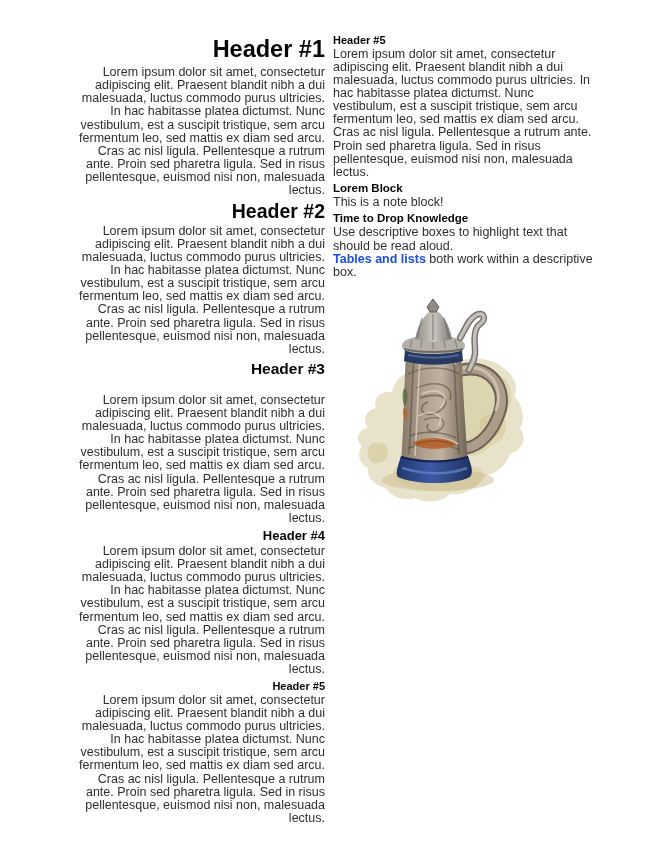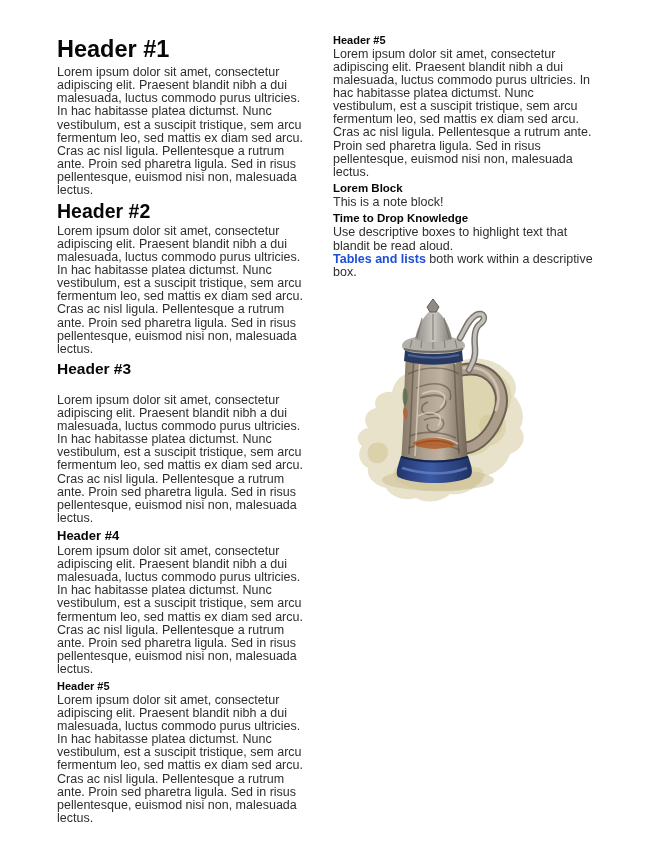--- a/index.html
+++ b/index.html
@@ -3,21 +3,21 @@
 <meta charset="utf-8">
 <style>
   html,body{margin:0;padding:0;}
   body{
     width:652px;height:844px;background:#ffffff;
     font-family:"Liberation Sans","DejaVu Sans",sans-serif;
     -webkit-font-smoothing:antialiased;
   }
   .page{position:relative;width:652px;height:844px;overflow:hidden;background:#fff;}
   .col{position:absolute;color:#2e2e2e;font-size:12.5px;line-height:1.05;}
-  .col-left{left:57px;top:36px;width:256px;}
+  .col-left{left:69px;top:36px;width:256px;text-align:right;}
   .col-right{left:333px;top:34px;width:266px;}
   p{margin:0;padding:0;}
   .h{color:#070707;font-weight:700;margin:0;line-height:1.15;}
   .h1{font-size:23.5px;margin-bottom:3px;}
   .h2{font-size:19.5px;margin-top:3px;margin-bottom:2px;}
   .h3{font-size:15.5px;margin-top:4px;margin-bottom:16px;}
   .h4{font-size:13px;margin-top:4px;margin-bottom:1px;}
   .h5{font-size:11px;margin-top:4px;margin-bottom:1px;}
   .note-title{font-size:11.5px;font-weight:700;color:#070707;margin-top:3px;margin-bottom:1px;line-height:1.15;}
   .lead-bold{font-weight:700;color:#1d4ed8;}
@@ -47,21 +47,21 @@
   </div>
 
   <div class="col col-right">
     <h5 class="h h5" style="margin-top:0;">Header #5</h5>
     <p>Lorem ipsum dolor sit amet, consectetur adipiscing elit. Praesent blandit nibh a dui malesuada, luctus commodo purus ultricies. In hac habitasse platea dictumst. Nunc vestibulum, est a suscipit tristique, sem arcu fermentum leo, sed mattis ex diam sed arcu. Cras ac nisl ligula. Pellentesque a rutrum ante. Proin sed pharetra ligula. Sed in risus pellentesque, euismod nisi non, malesuada lectus.</p>
 
     <div class="note-title">Lorem Block</div>
     <p>This is a note block!</p>
 
     <div class="note-title">Time to Drop Knowledge</div>
-    <p>Use descriptive boxes to highlight text that blandit be read aloud.</p>
+    <p>Use descriptive boxes to highlight text that should be read aloud.</p>
 
     <p><span class="lead-bold">Tables and lists</span><span> both work within a descriptive box.</span></p>
   </div>
 
   <div class="illustration">
     <svg viewBox="0 0 300 246" xmlns="http://www.w3.org/2000/svg">
       <defs>
         <linearGradient id="bodyGrad" x1="0" y1="0" x2="1" y2="0">
           <stop offset="0" stop-color="#857867"></stop>
           <stop offset="0.35" stop-color="#b0a290"></stop>

